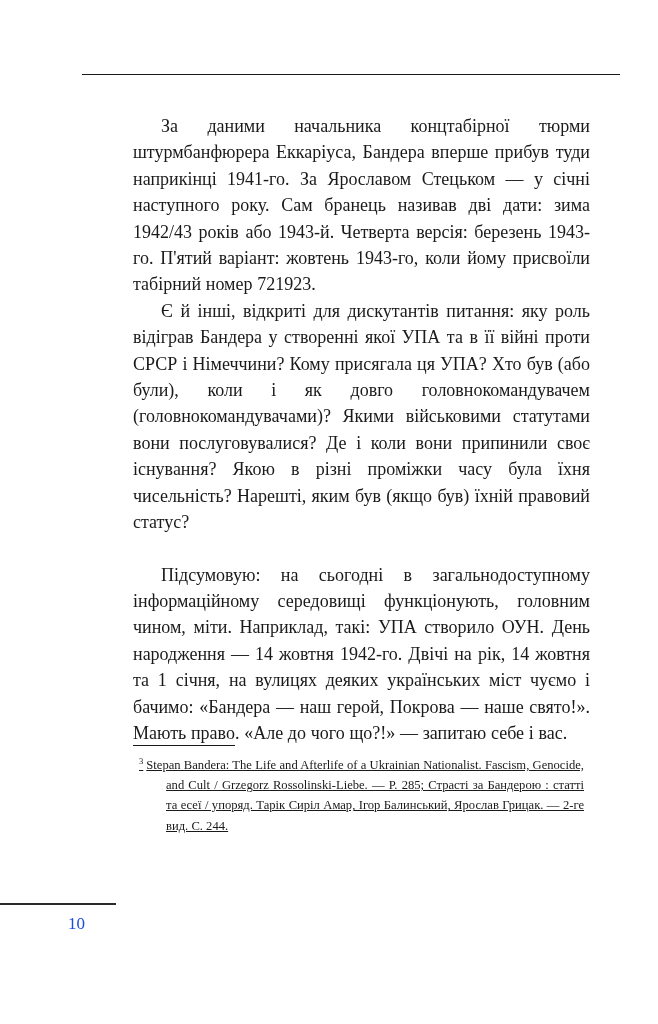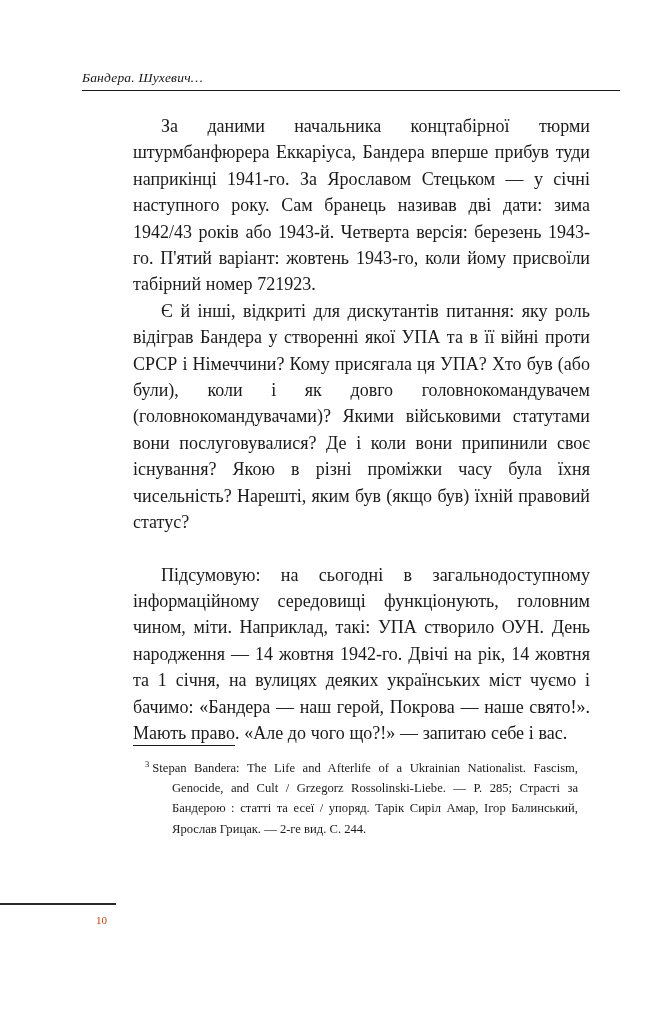--- a/index.html
+++ b/index.html
@@ -67,58 +67,58 @@
     top: 745px;
     width: 457px;
   }
   .footnote-rule {
     height: 0;
     border-top: 1.7px solid #1a1a1a;
     width: 102px;
     margin-bottom: 9px;
   }
   .footnote {
-    margin: 12px;
+    margin: 6px;
     font-size: 12.6px;
     line-height: 20.2px;
     text-align: justify;
     padding-left: 27px;
     text-indent: -27px;
+    text-decoration: underline;
   }
   .footnote-marker {
     font-size: 8.6px;
     vertical-align: super;
     line-height: 0;
     padding-right: 3px;
   }
 
   
   .folio-rule {
     position: absolute;
     left: 0;
     top: 903px;
     width: 116px;
     height: 0;
     border-top: 2px solid #2a2a2a;
   }
   .folio-number {
     position: absolute;
-    left: 96px;
+    left: 68px;
     top: 914px;
-    font-size: 11px;
-    color: #c2410c;
+    font-size: 17px;
+    color: #1d4ed8;
   }
 </style>
 </head>
 <body>
 
 <div class="page">
 
   <div class="running-head">
-    <div class="running-head-text">Бандера. Шухевич…</div>
     <div class="running-head-rule"></div>
   </div>
 
   <div class="textblock">
     <p class="para">За даними начальника концтабірної тюрми штурмбанфюрера Еккаріуса, Бандера вперше прибув туди наприкінці 1941-го. За Ярославом Стецьком — у січні наступного року. Сам бранець називав дві дати: зима 1942/43 років або 1943-й. Четверта версія: березень 1943-го. П'ятий варіант: жовтень 1943-го, коли йому присвоїли табірний номер 721923.</p>
     <p class="para">Є й інші, відкриті для дискутантів питання: яку роль відіграв Бандера у створенні якої УПА та в її війні проти СРСР і Німеччини? Кому присягала ця УПА? Хто був (або були), коли і як довго головнокомандувачем (головнокомандувачами)? Якими військовими статутами вони послуговувалися? Де і коли вони припинили своє існування? Якою в різні проміжки часу була їхня чисельність? Нарешті, яким був (якщо був) їхній правовий статус?</p>
     <p class="para gap-before">Підсумовую: на сьогодні в загальнодоступному інформаційному середовищі функціонують, головним чином, міти. Наприклад, такі: УПА створило ОУН. День народження — 14 жовтня 1942-го. Двічі на рік, 14 жовтня та 1 січня, на вулицях деяких українських міст чуємо і бачимо: «Бандера — наш герой, Покрова — наше свято!». Мають право. «Але до чого що?!» — запитаю себе і вас.</p>
   </div>
 
   <div class="footnote-area">

